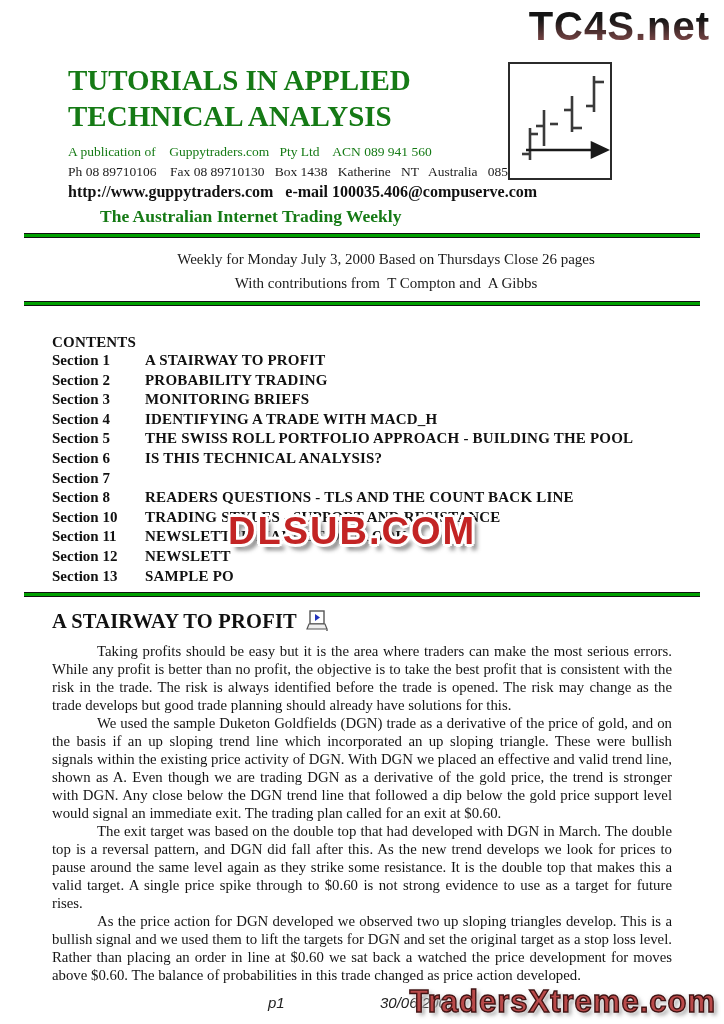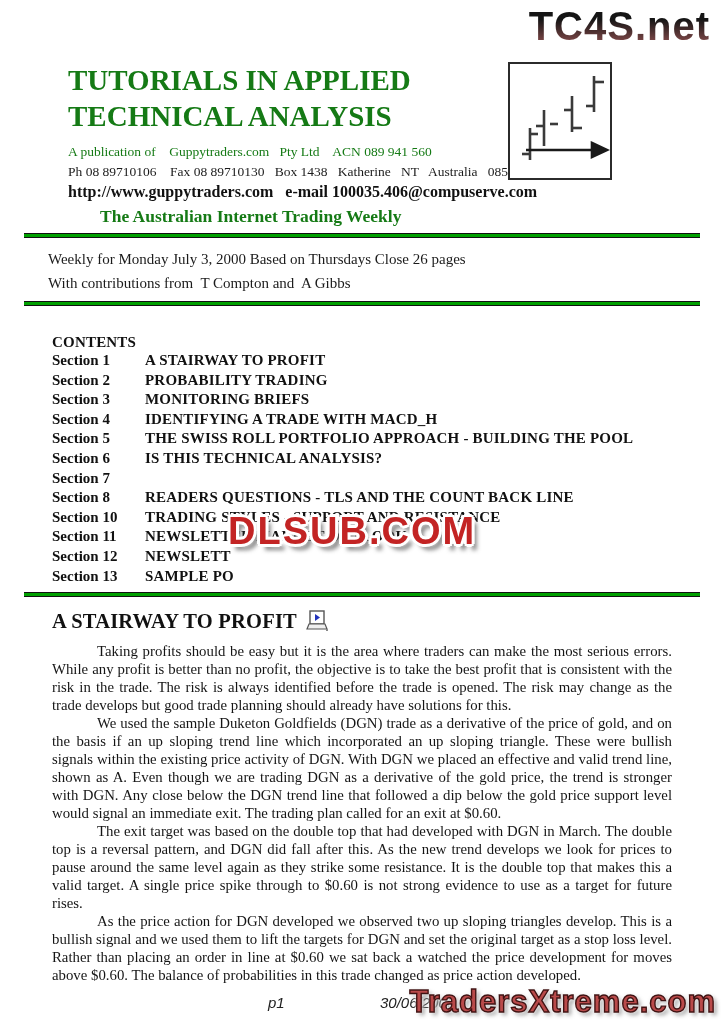--- a/index.html
+++ b/index.html
@@ -21,21 +21,21 @@
   .main-title{margin-left:68px;font-size:29px;line-height:36px;font-weight:bold;color:#157a15;margin-top:6px;}
   .chart-box{position:absolute;left:508px;top:12px;width:104px;height:118px;border:2px solid #2b2b2b;background:#fff;box-sizing:border-box;}
   .pub-line1{margin:10px 0 0 68px;font-size:13.5px;color:#157a15;}
   .pub-line2{margin:4px 0 0 68px;font-size:13.5px;color:#1b1b1b;}
   .pub-line3{margin:3px 0 0 68px;font-size:16px;font-weight:bold;color:#111;}
   .tagline{margin:5px 0 0 100px;font-size:17.5px;font-weight:bold;color:#157a15;}
   .prewrap{white-space:pre-wrap;}
   
   .rule{margin:6px 24px 0 24px;height:3px;background:#00A000;border-top:1.6px solid #111;border-bottom:1.6px solid #111;}
   
-  .issue{margin-top:9px;text-align:left;font-size:15px;line-height:24px;color:#1b1b1b;margin-left:48px;}
+  .issue{margin-top:9px;text-align:center;font-size:15px;line-height:24px;color:#1b1b1b;margin-left:48px;}
   
   .contents{margin:28px 0 0 52px;}
   .contents-heading{font-size:15px;font-weight:bold;letter-spacing:.2px;}
   .toc-row{display:flex;line-height:19.6px;font-size:15px;font-weight:bold;}
   .toc-label{width:93px;flex:0 0 93px;}
   .toc-title{letter-spacing:.2px;}
   
   .watermark{
     position:absolute;left:228px;top:509px;
     font-family:"Liberation Sans","DejaVu Sans",sans-serif;

